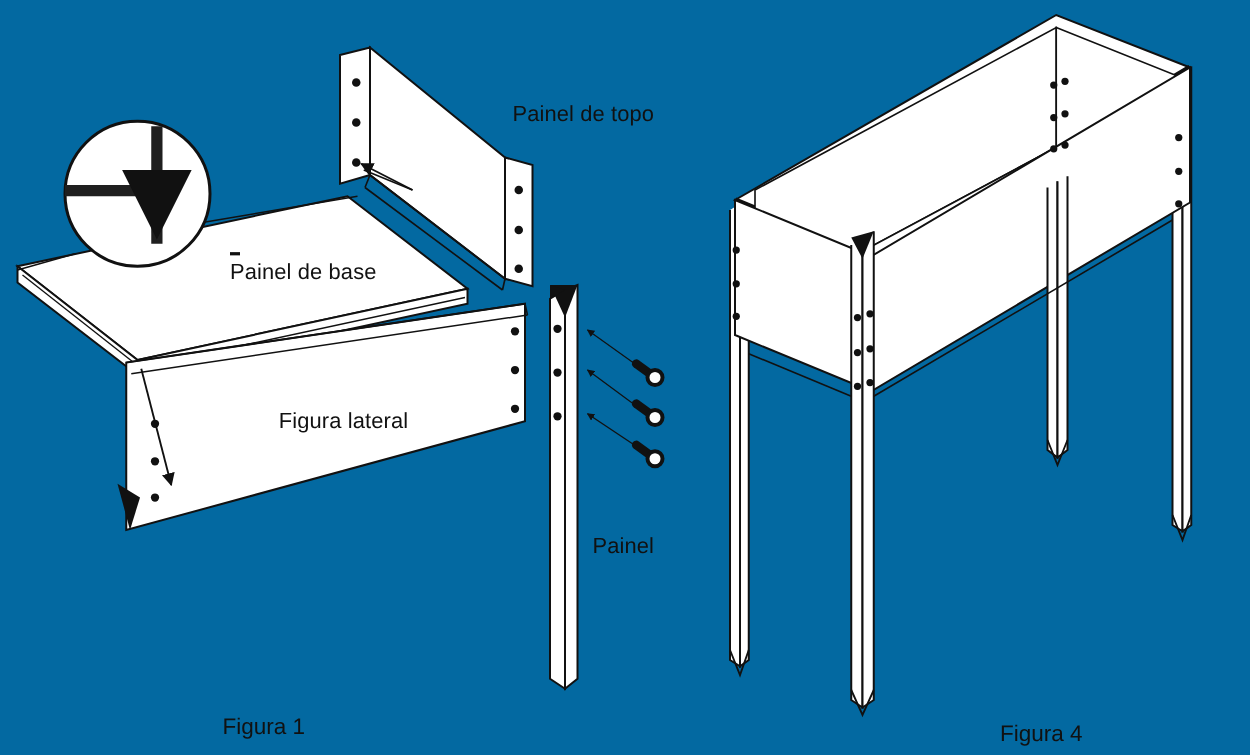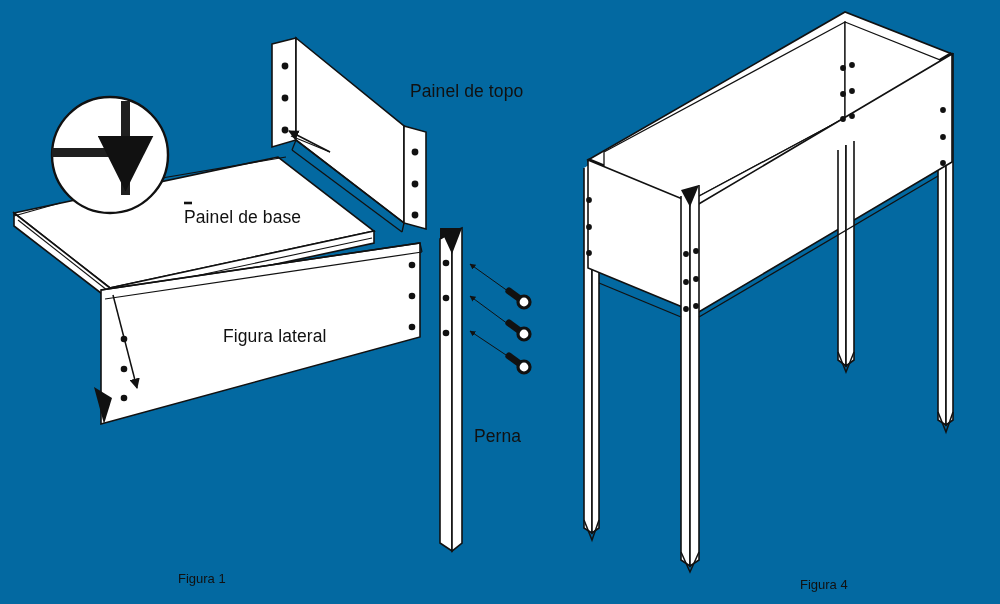--- a/index.html
+++ b/index.html
@@ -34,21 +34,21 @@
     color: #111111;
     font-family: "Liberation Sans", sans-serif;
     white-space: nowrap;
     line-height: 1;
   }
   .part-label {
     font-size: 17.5px;
     letter-spacing: 0.1px;
   }
   .fig-caption {
-    font-size: 13px;
+    font-size: 18px;
   }
 </style>
 </head>
 <body>
 
 <div id="stage">
 
   <svg class="diagram" viewBox="0 0 1000 604">
     <defs>
       <marker id="arrowSolid" viewBox="0 0 10 10" refX="9" refY="5" markerWidth="7" markerHeight="7" orient="auto-start-reverse">
@@ -257,19 +257,19 @@
 
     </g>
   </svg>
 
   <div class="lbl part-label" style="left:410px; top:83px;">Painel de topo</div>
 
   <div class="lbl part-label" style="left:184px; top:186px;margin-top:23px;">Painel de base</div>
 
   <div class="lbl part-label" style="left:223px; top:328px;">Figura lateral</div>
 
-  <div class="lbl part-label" style="left:474px; top:428px;">Perna</div>
+  <div class="lbl part-label" style="left:474px; top:428px;">Painel</div>
 
   <div class="lbl fig-caption" style="left:178px; top:572px;">Figura 1</div>
 
   <div class="lbl fig-caption" style="left:800px; top:578px;">Figura 4</div>
 
 </div>
 
 </body></html>

